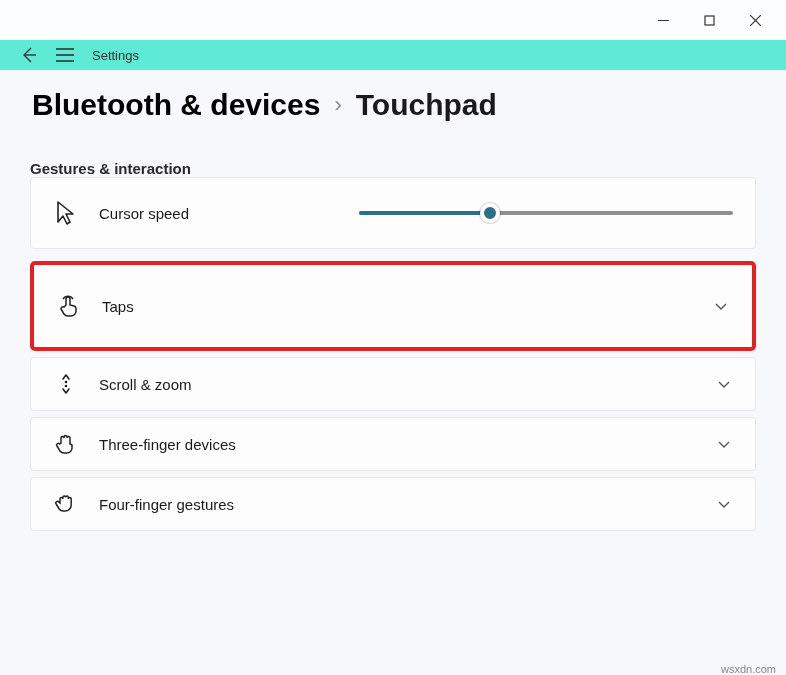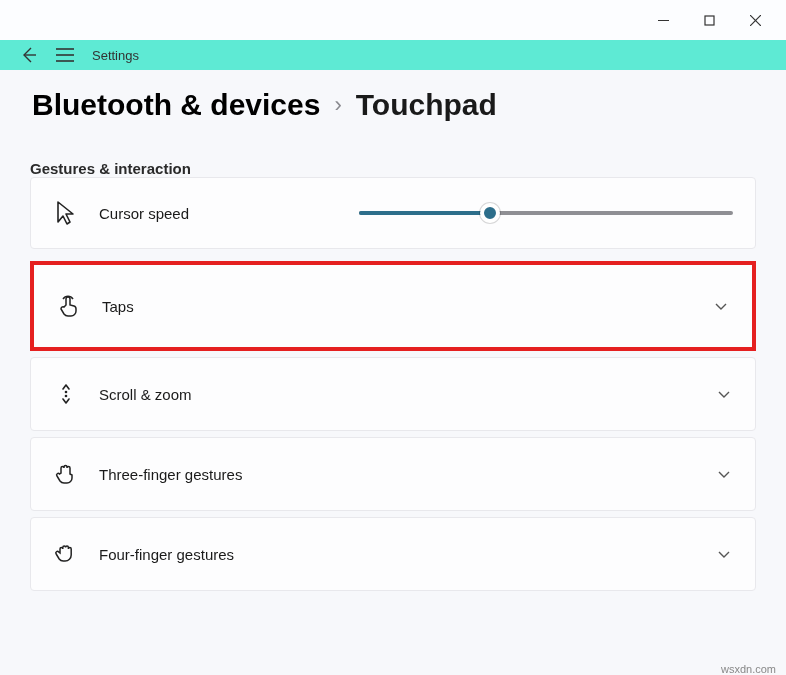--- a/index.html
+++ b/index.html
@@ -62,33 +62,33 @@
     font-weight: 600;
     color: #2a2a2a;
   }
   .card {
     background: #fdfdfe;
     border: 1px solid #e8e8ec;
     border-radius: 4px;
     display: flex;
     align-items: center;
     padding: 0 22px;
-    height: 74px;
+    height: 54px;
     margin-bottom: 6px;
     gap: 20px;
   }
   .card.speed { height: 72px; margin-bottom: 12px;}
   .card .icon { width: 26px; display:flex; align-items:center; justify-content:center; }
   .card .label { font-size: 15px; color: #1a1a1a; flex: 0 0 auto; }
   .card .spacer { flex: 1; }
   .chevron { width: 18px; display:flex; align-items:center; justify-content:center; color:#555;}
   .highlighted {
     border: 4px solid #e52020;
     height: 90px;
-    border-radius: 0;
+    border-radius: 5px;
   }
   
   .slider-wrap {
     flex: 1;
     display: flex;
     align-items: center;
     margin-left: 150px;
   }
   .slider {
     position: relative;
@@ -216,21 +216,21 @@
         </svg>
     </div>
   </div>
 
   <div class="card">
     <div class="icon">
       <svg width="24" height="24" viewBox="0 0 24 24">
           <path d="M7 11 V6 a1.5 1.5 0 0 1 3 0 V5 a1.5 1.5 0 0 1 3 0 V6 a1.5 1.5 0 0 1 3 0 v6 l2 1 v3 a5 5 0 0 1 -5 5 h-3 a5 5 0 0 1 -4 -2 l-3 -5 a1.6 1.6 0 0 1 2.5 -2 z" fill="none" stroke="#222" stroke-width="1.5"></path>
         </svg>
     </div>
-    <div class="label">Three-finger gestures</div>
+    <div class="label">Three-finger devices</div>
     <div class="spacer"></div>
     <div class="chevron">
       <svg width="14" height="14" viewBox="0 0 14 14">
           <path d="M2 5 L7 10 L12 5" fill="none" stroke="#555" stroke-width="1.4"></path>
         </svg>
     </div>
   </div>
 
   <div class="card">
     <div class="icon">

